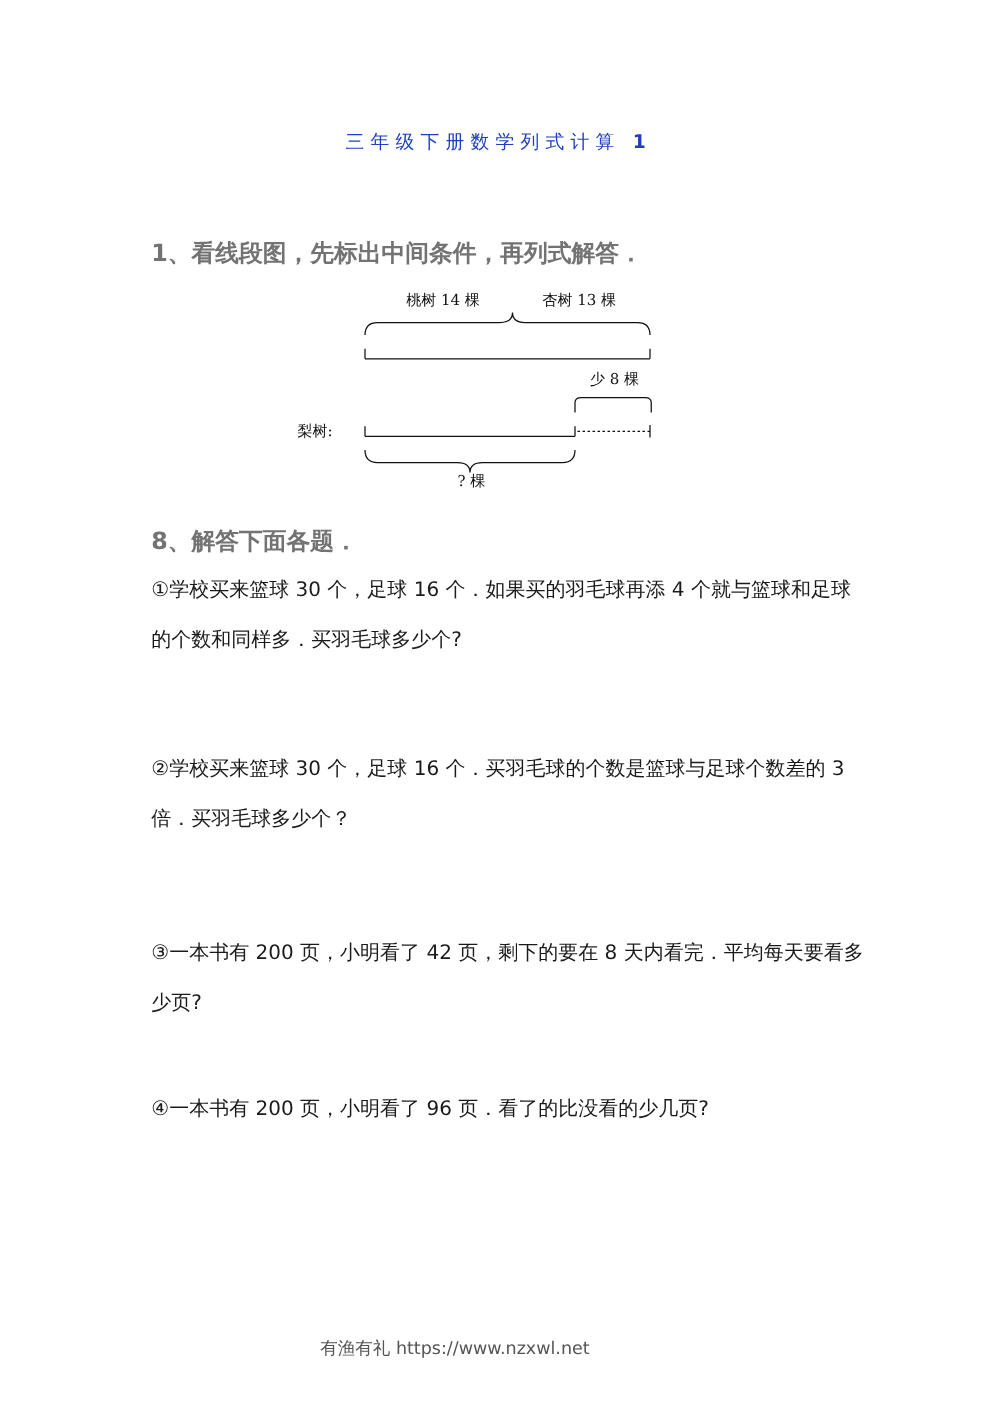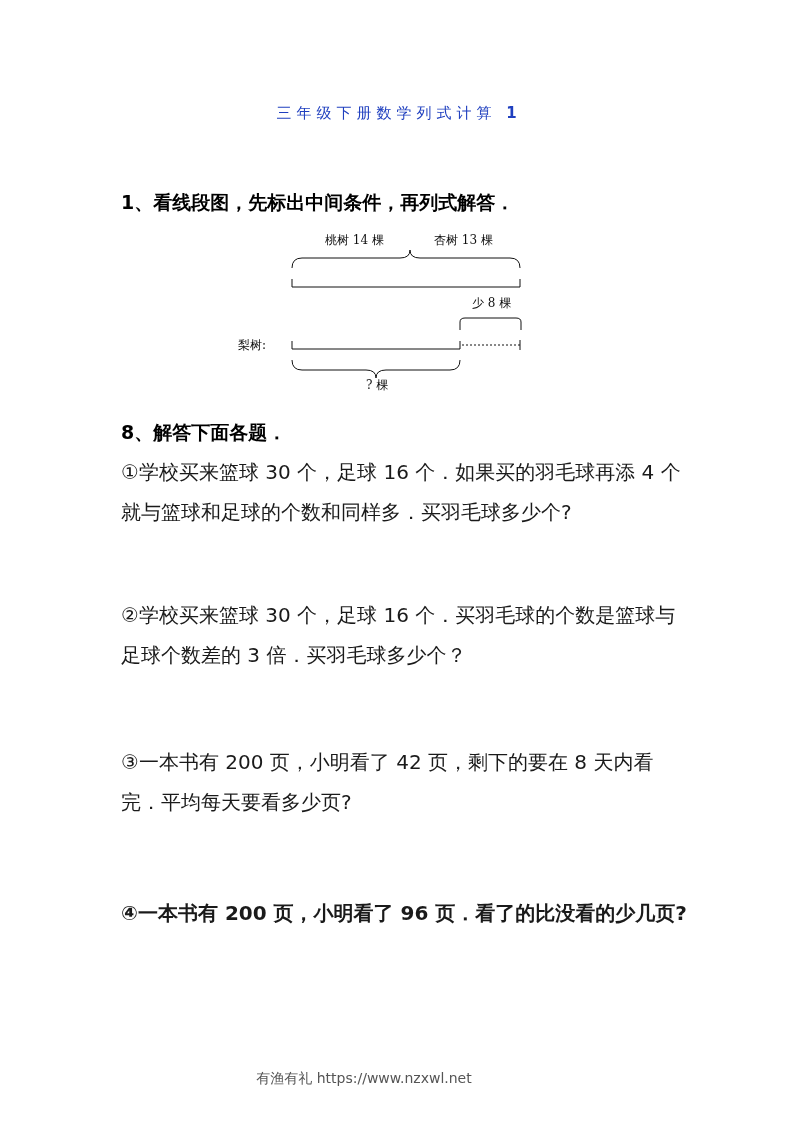--- a/index.html
+++ b/index.html
@@ -1,24 +1,24 @@
 <!DOCTYPE html>
 <html><head>
   <meta charset="utf-8">
   <style>
     html, body { margin: 0; padding: 0; background: #ffffff; }
     body { width: 793px; height: 1122px; position: relative; overflow: hidden;
            font-family: "DejaVu Sans", "Liberation Sans", sans-serif; color: #222; }
     .title { position: absolute; left: 0; top: 104px; width: 793px; text-align: center;
              font-size: 15px; color: #1f3fbf; letter-spacing: 5px; }
     .title .num { font-weight: bold; letter-spacing: 0; }
-    .sec { position: absolute; left: 121px; font-size: 19px; font-weight: bold; color: #000000; }
+    .sec { position: absolute; left: 121px; font-size: 19px; font-weight: bold; color: #737373; }
     .diagram { position: absolute; left: 220px; top: 225px; width: 320px; height: 175px; }
     .diagram text { font-family: "DejaVu Serif", "Liberation Serif", serif; font-size: 12px; fill: #111; }
-    .q { position: absolute; left: 121px; width: 570px; font-size: 20px; line-height: 40px; color: #1a1a1a; }
+    .q { position: absolute; left: 121px; width: 570px; font-size: 16px; line-height: 40px; color: #1a1a1a; }
     .footer { position: absolute; left: 0; top: 1070px; width: 728px; text-align: center;
               font-size: 14px; color: #555; }
   </style>
 </head>
 <body>
 
 <div class="title">
   <span>三年级下册数学列式计算</span>
   <span class="num">1</span>
 </div>
@@ -50,15 +50,15 @@
 
   <path d="M292 360 Q292 370 302 370 L366 370 Q376 370 376 378 Q376 370 386 370 L450 370 Q460 370 460 360" fill="none" stroke="#111" stroke-width="1"></path>
   <text x="366" y="389">? 棵</text>
 </svg>
 
 <div class="sec" style="top:420px;">8、解答下面各题．</div>
 
 <div class="q" style="top:452px;">①学校买来篮球 30 个，足球 16 个．如果买的羽毛球再添 4 个就与篮球和足球的个数和同样多．买羽毛球多少个?</div>
 <div class="q" style="top:595px;">②学校买来篮球 30 个，足球 16 个．买羽毛球的个数是篮球与足球个数差的 3 倍．买羽毛球多少个？</div>
 <div class="q" style="top:742px;">③一本书有 200 页，小明看了 42 页，剩下的要在 8 天内看完．平均每天要看多少页?</div>
-<div class="q" style="top:893px;font-weight:bold;">④一本书有 200 页，小明看了 96 页．看了的比没看的少几页?</div>
+<div class="q" style="top:867px;">④一本书有 200 页，小明看了 96 页．看了的比没看的少几页?</div>
 
 <div class="footer">有渔有礼 https://www.nzxwl.net</div>
 
 </body></html>

